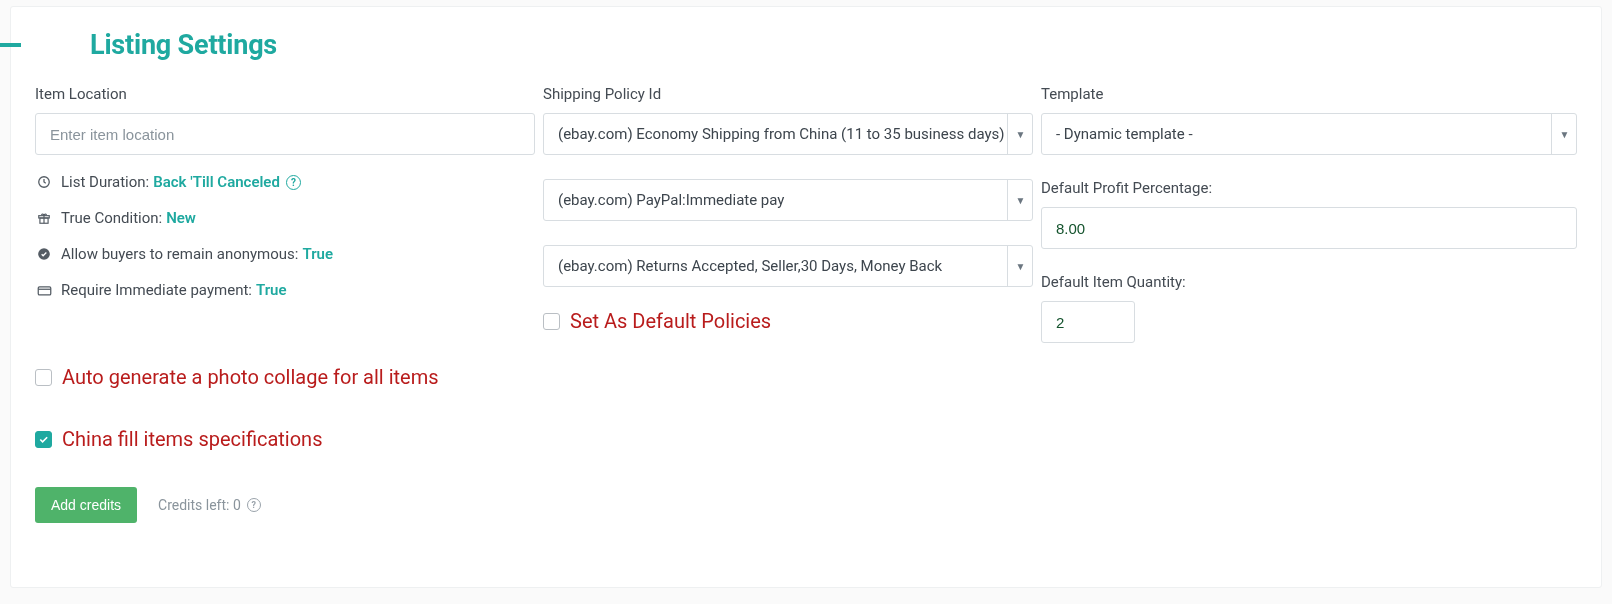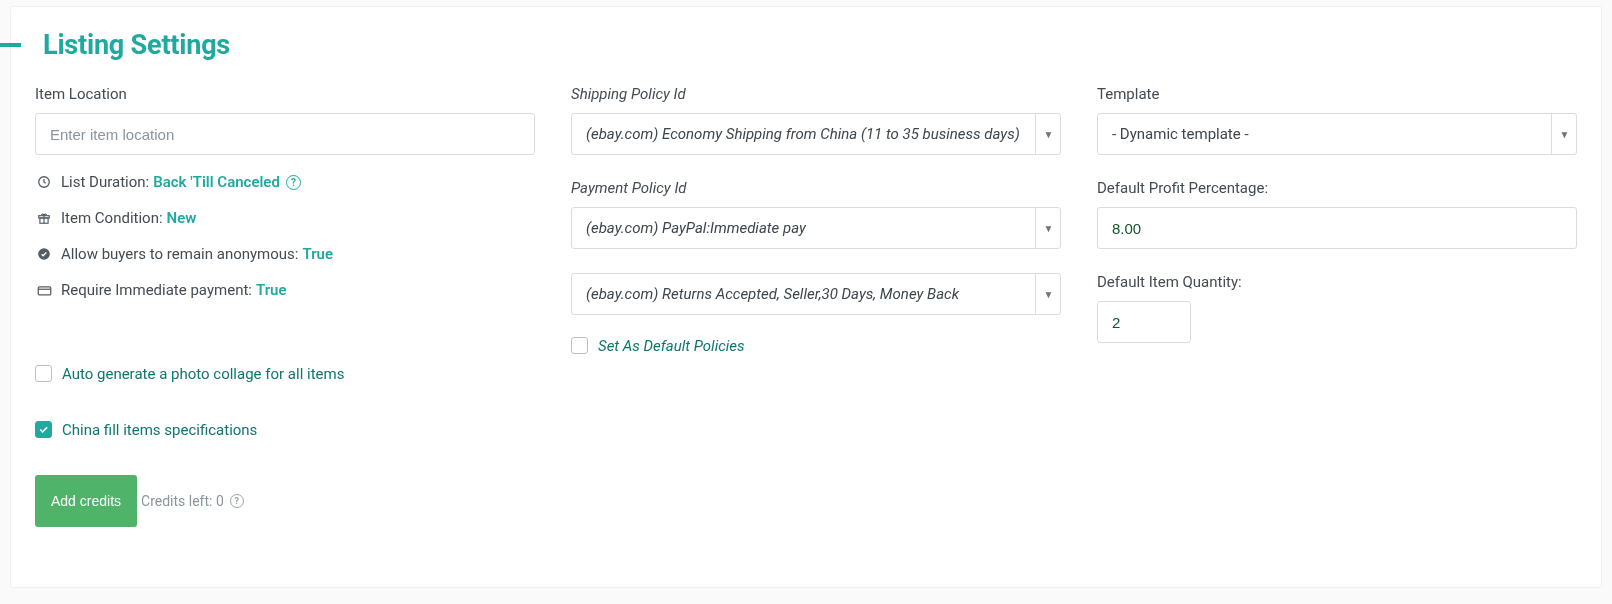--- a/index.html
+++ b/index.html
@@ -24,29 +24,30 @@
     width: 36px;
     height: 4px;
     background: #1fa9a0;
     margin-right: 22px;
   }
   .section-title {
     font-size: 27px;
     font-weight: 700;
     color: #1fa9a0;
     letter-spacing: -0.2px;
+    margin-left: 47px;
   }
   .columns {
     display: flex;
-    gap: 36px;
+    gap: 8px;
     margin-top: 26px;
   }
   .col { display: flex; flex-direction: column; }
   .col-1 { flex: 0 0 500px; }
-  .col-2 { flex: 0 0 490px; font-style: italic; }
+  .col-2 { flex: 0 0 490px; }
   .col-3 { flex: 1 1 auto; }
   .field-label {
     font-size: 15px;
     color: #444b53;
     margin-bottom: 10px;
   }
   .text-input, .select, .num-input {
     height: 42px;
     border: 1px solid #d8dde1;
     border-radius: 3px;
@@ -94,22 +95,22 @@
     color: #1fa9a0;
     font-size: 10px;
     align-items: center; justify-content: center;
     margin-left: 6px;
     cursor: pointer;
     font-weight: 700;
   }
   .gap { height: 24px; }
   .num-small { width: 94px; }
   .checkbox-row {
-    display: flex; 
-    font-size: 15px; color: #0f766e;
+    display: flex; align-items: center;
+    font-size: 20px; color: #b91c1c;
     cursor: pointer;
   }
   .cb {
     width: 17px; height: 17px;
     border: 1.5px solid #babfc4;
     border-radius: 3px;
     margin-right: 10px;
     display: inline-flex;
     align-items: center; justify-content: center;
     background: #fff;
@@ -117,26 +118,26 @@
   }
   .cb.checked { background: #1fa9a0; border-color: #1fa9a0; }
   .cb.checked svg { stroke: #fff; }
   .lower-options { margin-top: 66px; display: flex; flex-direction: column; gap: 38px; }
   .credits-row { display: flex; align-items: center; margin-top: 36px; }
   .btn-green {
     background: #4fb36a;
     color: #fff;
     border: none;
     border-radius: 3px;
-    height: 52px;
+    height: 36px;
     padding: 0 16px;
     font-size: 14px;
     cursor: pointer;
   }
-  .credits-left { font-size: 14px; color: #8a949c; margin-left: 4px; display: flex; align-items: center; }
+  .credits-left { font-size: 14px; color: #8a949c; margin-left: 21px; display: flex; align-items: center; }
   .credits-left .help-icon { border-color: #9aa3ab; color: #9aa3ab; width: 14px; height: 14px; font-size: 9px; }
 </style>
 </head>
 <body>
 
 <div class="panel">
 
   <div class="section-header">
     <div class="section-dash"></div>
     <div class="section-title">Listing Settings</div>
@@ -161,21 +162,21 @@
       </div>
 
       <div class="meta-line">
         <span class="icon">
           <svg width="14" height="14" viewBox="0 0 24 24" fill="none" stroke="currentColor" stroke-width="2">
               <rect x="3" y="8" width="18" height="4"></rect>
               <rect x="5" y="12" width="14" height="9"></rect>
               <path d="M12 8v13M12 8c0-3 4-4 4-1M12 8c0-3-4-4-4-1"></path>
             </svg>
         </span>
-        <span>Item Condition:</span>
+        <span>True Condition:</span>
         <span class="meta-value">New</span>
       </div>
 
       <div class="meta-line">
         <span class="icon">
           <svg width="14" height="14" viewBox="0 0 24 24" fill="currentColor">
               <circle cx="12" cy="12" r="10"></circle>
               <path d="M8 12.5l2.5 2.5L16 9.5" stroke="#fff" stroke-width="2.2" fill="none"></path>
             </svg>
         </span>
@@ -221,21 +222,20 @@
     <div class="col col-2">
       <div class="field-label">Shipping Policy Id</div>
       <div class="select-wrap">
         <div class="select">
             <span>(ebay.com) Economy Shipping from China (11 to 35 business days)</span>
           </div>
         <div class="select-caret">▼</div>
       </div>
 
       <div class="gap"></div>
-      <div class="field-label">Payment Policy Id</div>
       <div class="select-wrap">
         <div class="select">
             <span>(ebay.com) PayPal:Immediate pay</span>
           </div>
         <div class="select-caret">▼</div>
       </div>
 
       <div class="gap"></div>
       <div class="select-wrap">
         <div class="select">

